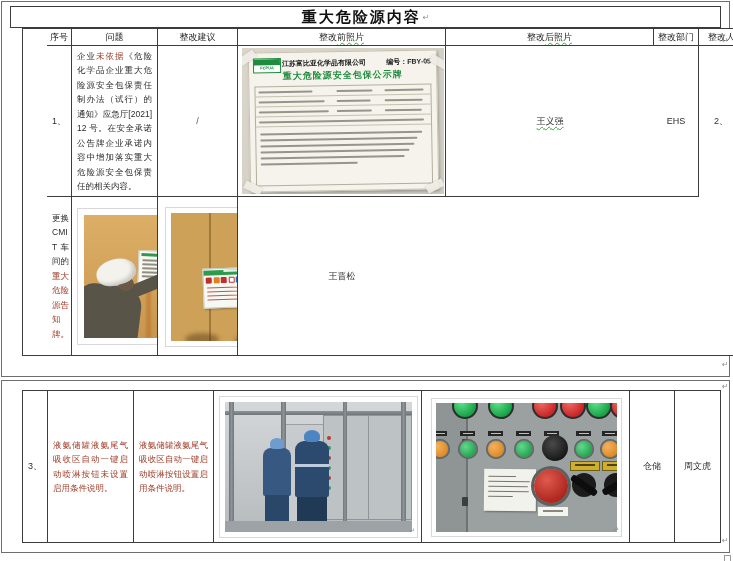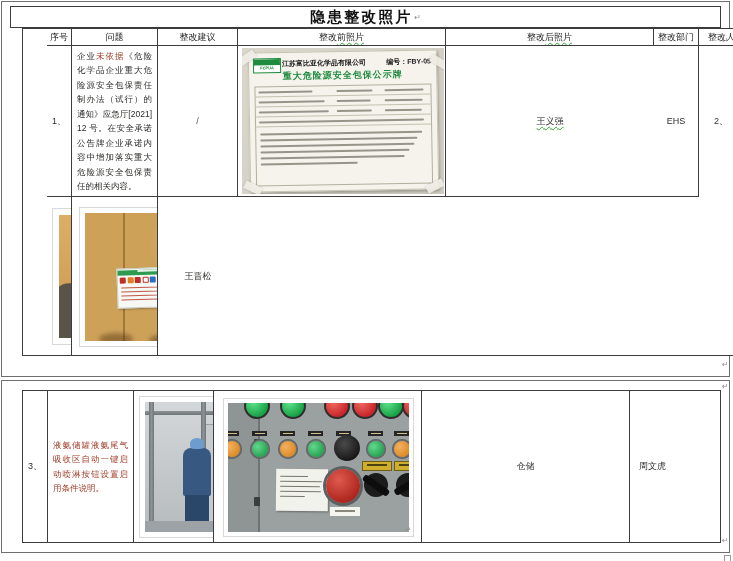--- a/index.html
+++ b/index.html
@@ -130,21 +130,21 @@
   .resize-sq{position:absolute;left:724px;top:555px;width:5px;height:5px;border:1px solid #9a9a9a;background:#fff;}
 </style>
 </head>
 <body>
 
 <div class="sheet">
   <div class="frame f1"></div>
   <div class="frame f2"></div>
 
   <div class="title-box">
-    <span class="title">隐患整改照片</span>
+    <span class="title">重大危险源内容</span>
       <span class="pilcrow">↵</span>
   </div>
 
   <div id="table1" class="tbl">
     <div class="c hc">序号</div>
     <div class="c hc">问题</div>
     <div class="c hc">整改建议</div>
     <div class="c hc">
         <span>整改</span>
         <span class="wavy">前照片</span>
@@ -224,20 +224,23 @@
         <div class="tape" style="left:2px;bottom:2px;transform:rotate(25deg)"></div>
         <div class="tape" style="right:0;bottom:4px;transform:rotate(-28deg)"></div>
       </div>
     </div>
     <div class="c small lastcol">
         <span class="wavy">王义强</span>
       </div>
     <div class="c small">EHS</div>
 
     <div class="c num lastrow">2、</div>
+    <div class="c txt lastrow">
+        <div class="txt-inner"><span class="seg-k">更换 CMIT 车间的</span><span class="seg-r">重大危险源告知牌。</span></div>
+      </div>
     <div class="c lastrow">
       <div class="photo pB">
         <div class="pB-img">
           <div class="streak" style="left:62px"></div>
           <div class="streak" style="left:98px"></div>
           <div class="streak" style="left:136px;width:8px"></div>
           <div class="streak" style="left:168px"></div>
           <div class="pB-seam"></div>
           <div class="signL">
             <div class="ghead"></div>
@@ -307,20 +310,23 @@
         </div>
         <span class="inmark">↵</span>
       </div>
     </div>
     <div class="c small lastcol lastrow">王晋松</div>
   </div>
 
   <div id="table2" class="tbl">
     <div class="c num lastrow">3、</div>
     <div class="c txt lastrow">
+        <div class="txt-inner"><span class="seg-r">液氨储罐液氨尾气吸收区自动一键启动喷淋按钮未设置启用条件说明。</span></div>
+      </div>
+    <div class="c txt lastrow">
         <div class="txt-inner"><span class="seg-r">液氨储罐液氨尾气吸收区自动一键启动喷淋按钮设置启用条件说明。</span></div>
       </div>
     <div class="c lastrow">
       <div class="photo pD">
         <div class="pD-img">
           <div class="hpipe"></div>
           <div class="cab2"></div>
           <div class="cab1">
             <div class="door"></div>
             <div class="dotcol">

